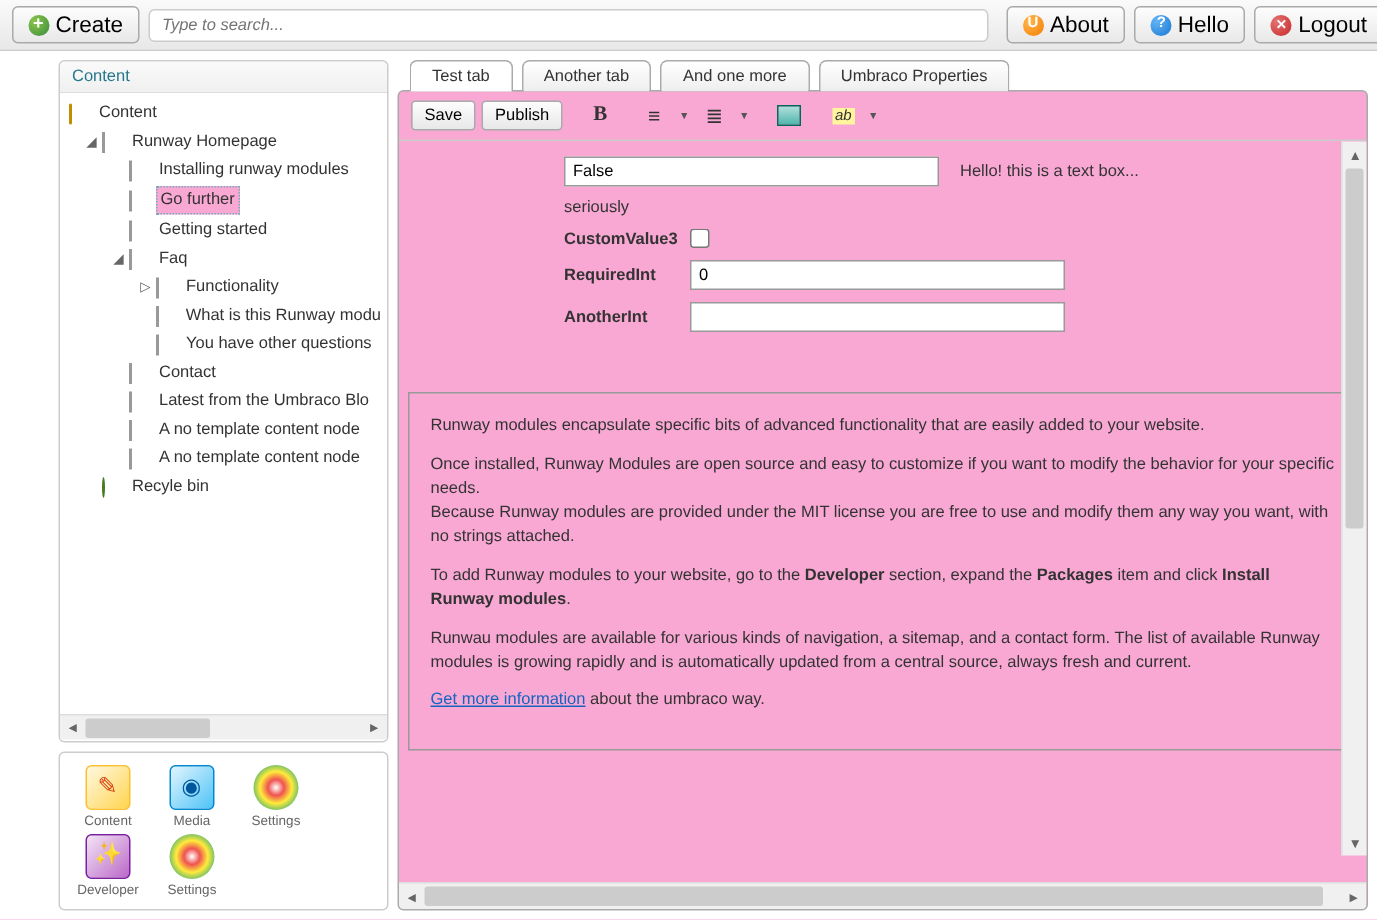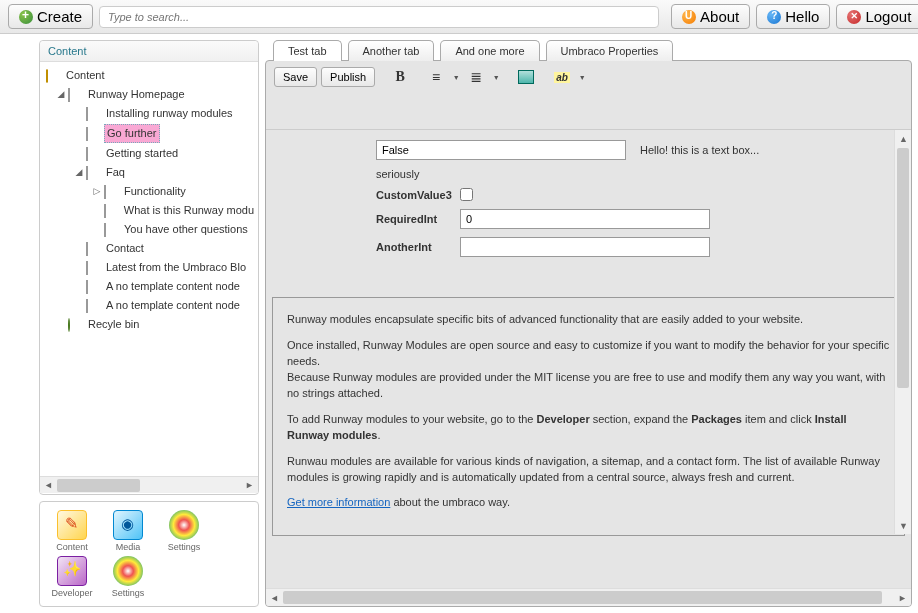--- a/index.html
+++ b/index.html
@@ -67,31 +67,31 @@
     .sect-developer { background: linear-gradient(135deg,#f3e5f5,#ba68c8); border:1px solid #7b1fa2; position:relative;}
     .sect-developer::after{content:'✨'; position:absolute; top:3px; left:5px; font-size:15px;}
     .section-label { font-size: 9px; color: #666; }
     
     
     .tabs { display: flex; gap: 6px; padding: 0 8px; }
     .tab { padding: 4px 14px; border: 1px solid #aaa; border-bottom: none; border-radius: 5px 5px 0 0; background: linear-gradient(#fff,#eee); cursor: pointer; position: relative; }
     .tab.active { background: #fff; z-index: 2; }
     
     
-    .editor-area { flex: 1; border: 1px solid #aaa; border-radius: 4px; margin-top: -1px; background: #e5e5e5; display: flex; flex-direction: column; overflow: hidden; gap: 36px; }
+    .editor-area { flex: 1; border: 1px solid #aaa; border-radius: 4px; margin-top: -1px; background: #f9a8d4; display: flex; flex-direction: column; overflow: hidden; }
     .editor-toolbar { padding: 6px 8px; display: flex; align-items: center; gap: 4px; }
     .btn-sm { padding: 3px 8px; background: linear-gradient(#fdfdfd,#e8e8e8); border: 1px solid #aaa; border-radius: 3px; cursor: pointer; font-size: 11px; font-family: inherit; }
     .tb-sep { width: 6px; }
     .tb-icon { width: 22px; height: 20px; display: flex; align-items: center; justify-content: center; cursor: pointer; border-radius:2px; }
     .tb-dd { width: 10px; font-size: 7px; color: #555; text-align:center;}
     .tb-icon.bold { font-weight: bold; font-family: serif; font-size: 14px;}
     .tb-ul::before{content:'≡'; font-size:14px;}
     .tb-ol::before{content:'≣'; font-size:14px;}
     .tb-img{ background: linear-gradient(#b2dfdb,#4db6ac); width:16px;height:14px;border:1px solid #00695c;}
-    .tb-hilite{ background:#fff59d; padding:0 2px; font-size:10px; font-style:italic;font-weight:bold;}
+    .tb-hilite{ background:#fff59d; padding:0 2px; font-size:10px; font-style:italic;}
     
     .editor-content { flex: 1; overflow: auto; position: relative; border-top: 1px solid #ccc; }
     .vscroll-area { position: absolute; right: 0; top: 0; bottom: 18px; width: 17px; background: #f0f0f0; border-left:1px solid #ddd;}
     .vscroll-thumb{position:absolute; left:2px; right:2px; background:#ccc; border-radius:2px;}
     .content-inner { padding: 10px 20px 10px 10px; }
     
     .form-area { margin-left: 100px; margin-bottom: 20px; }
     .form-row { display: flex; align-items: center; margin-bottom: 8px; gap: 4px;}
     .form-label { width: 80px; font-weight: bold; font-size: 11px; }
     .form-input { border: 1px solid #999; padding: 3px 5px; font-size: 11px; width: 250px; font-family:inherit;}

